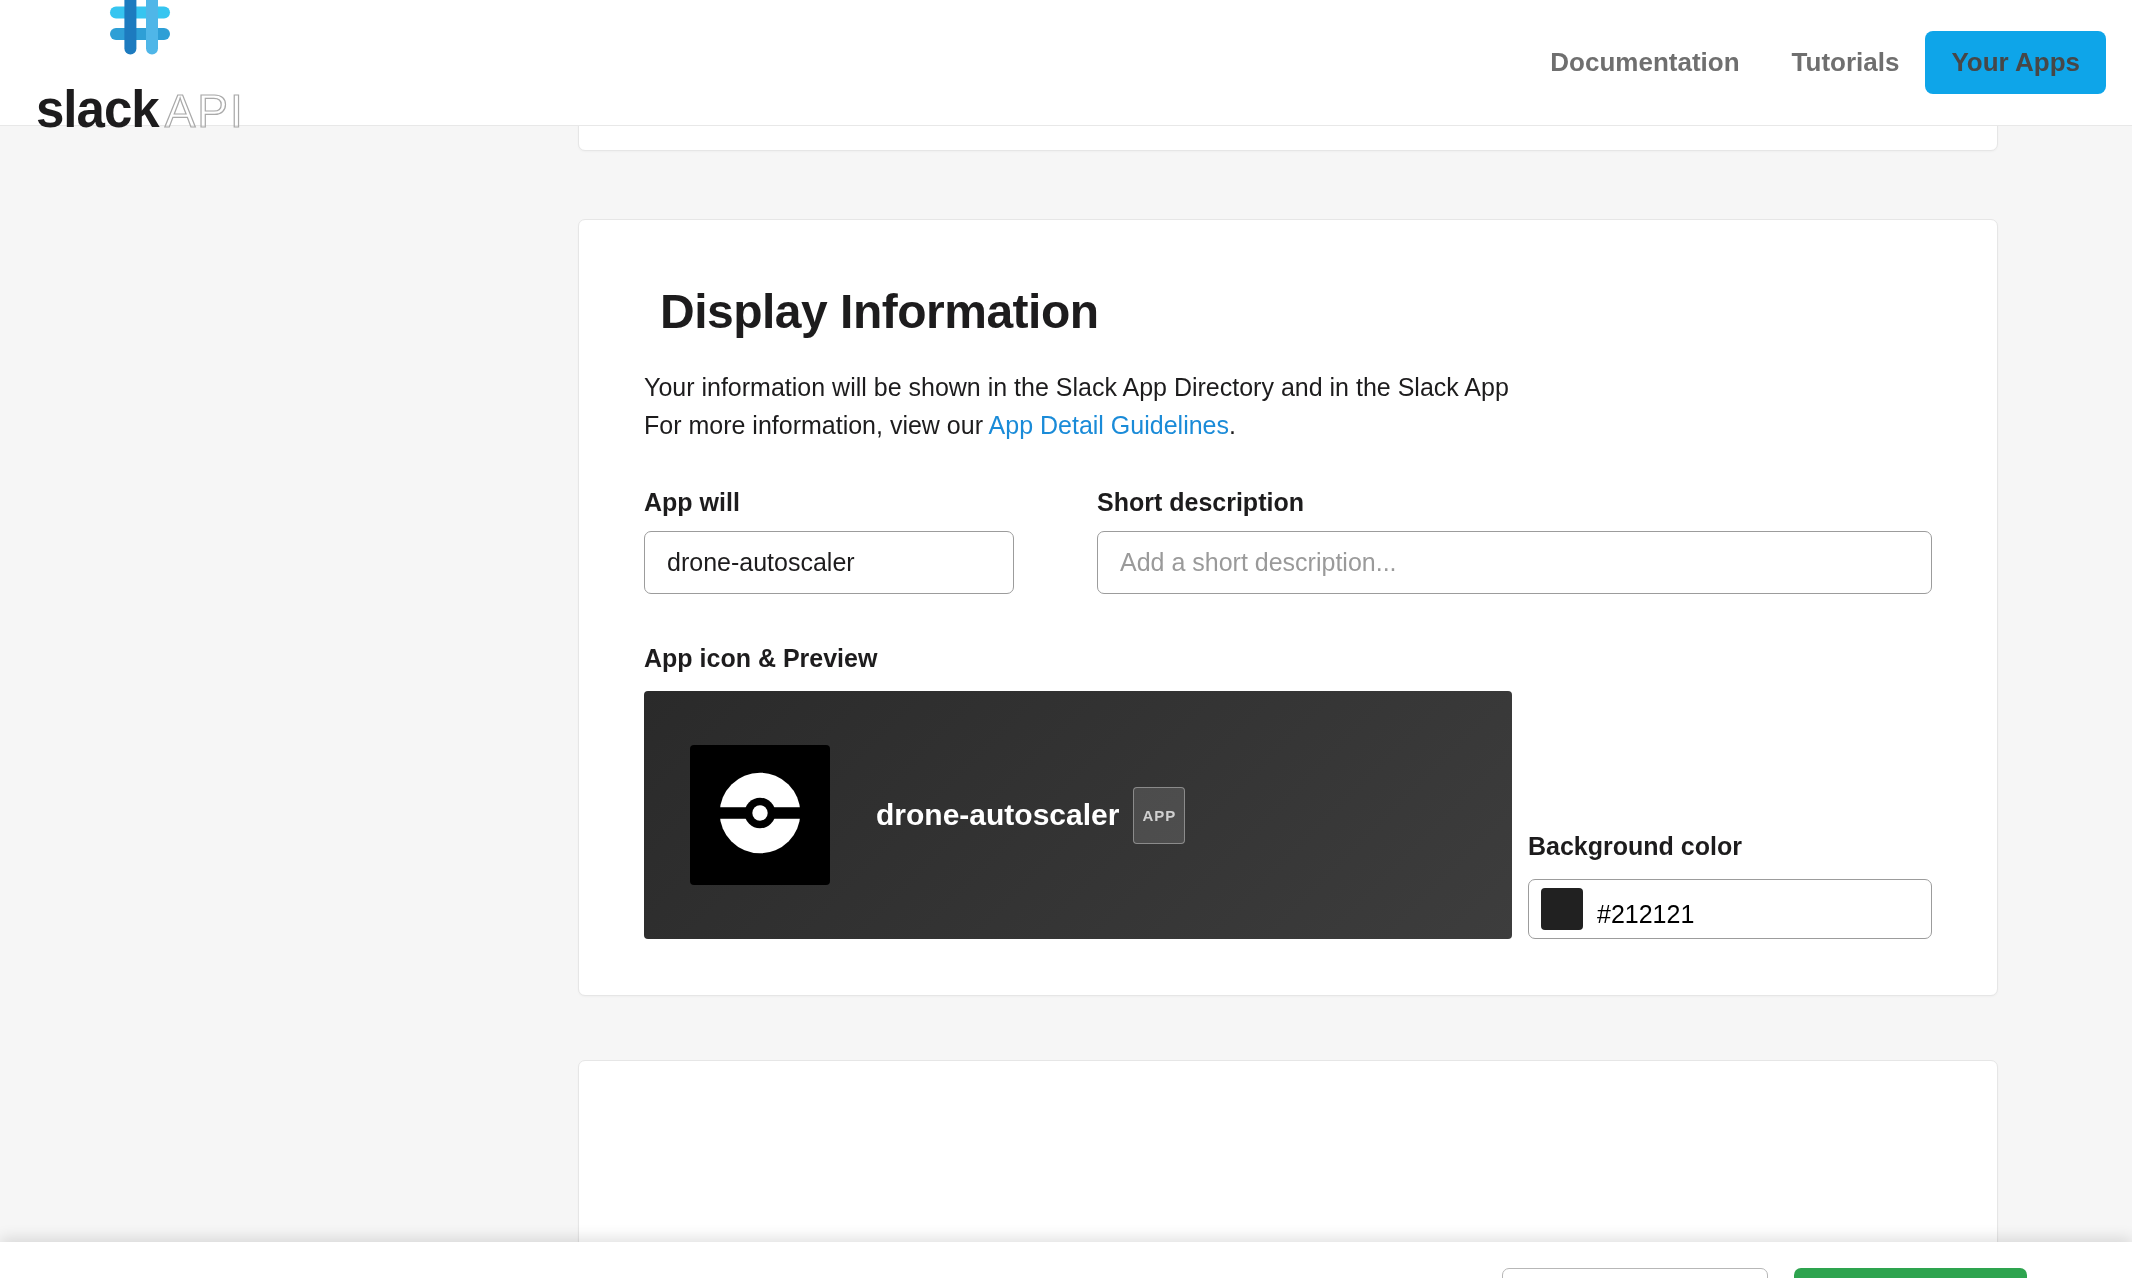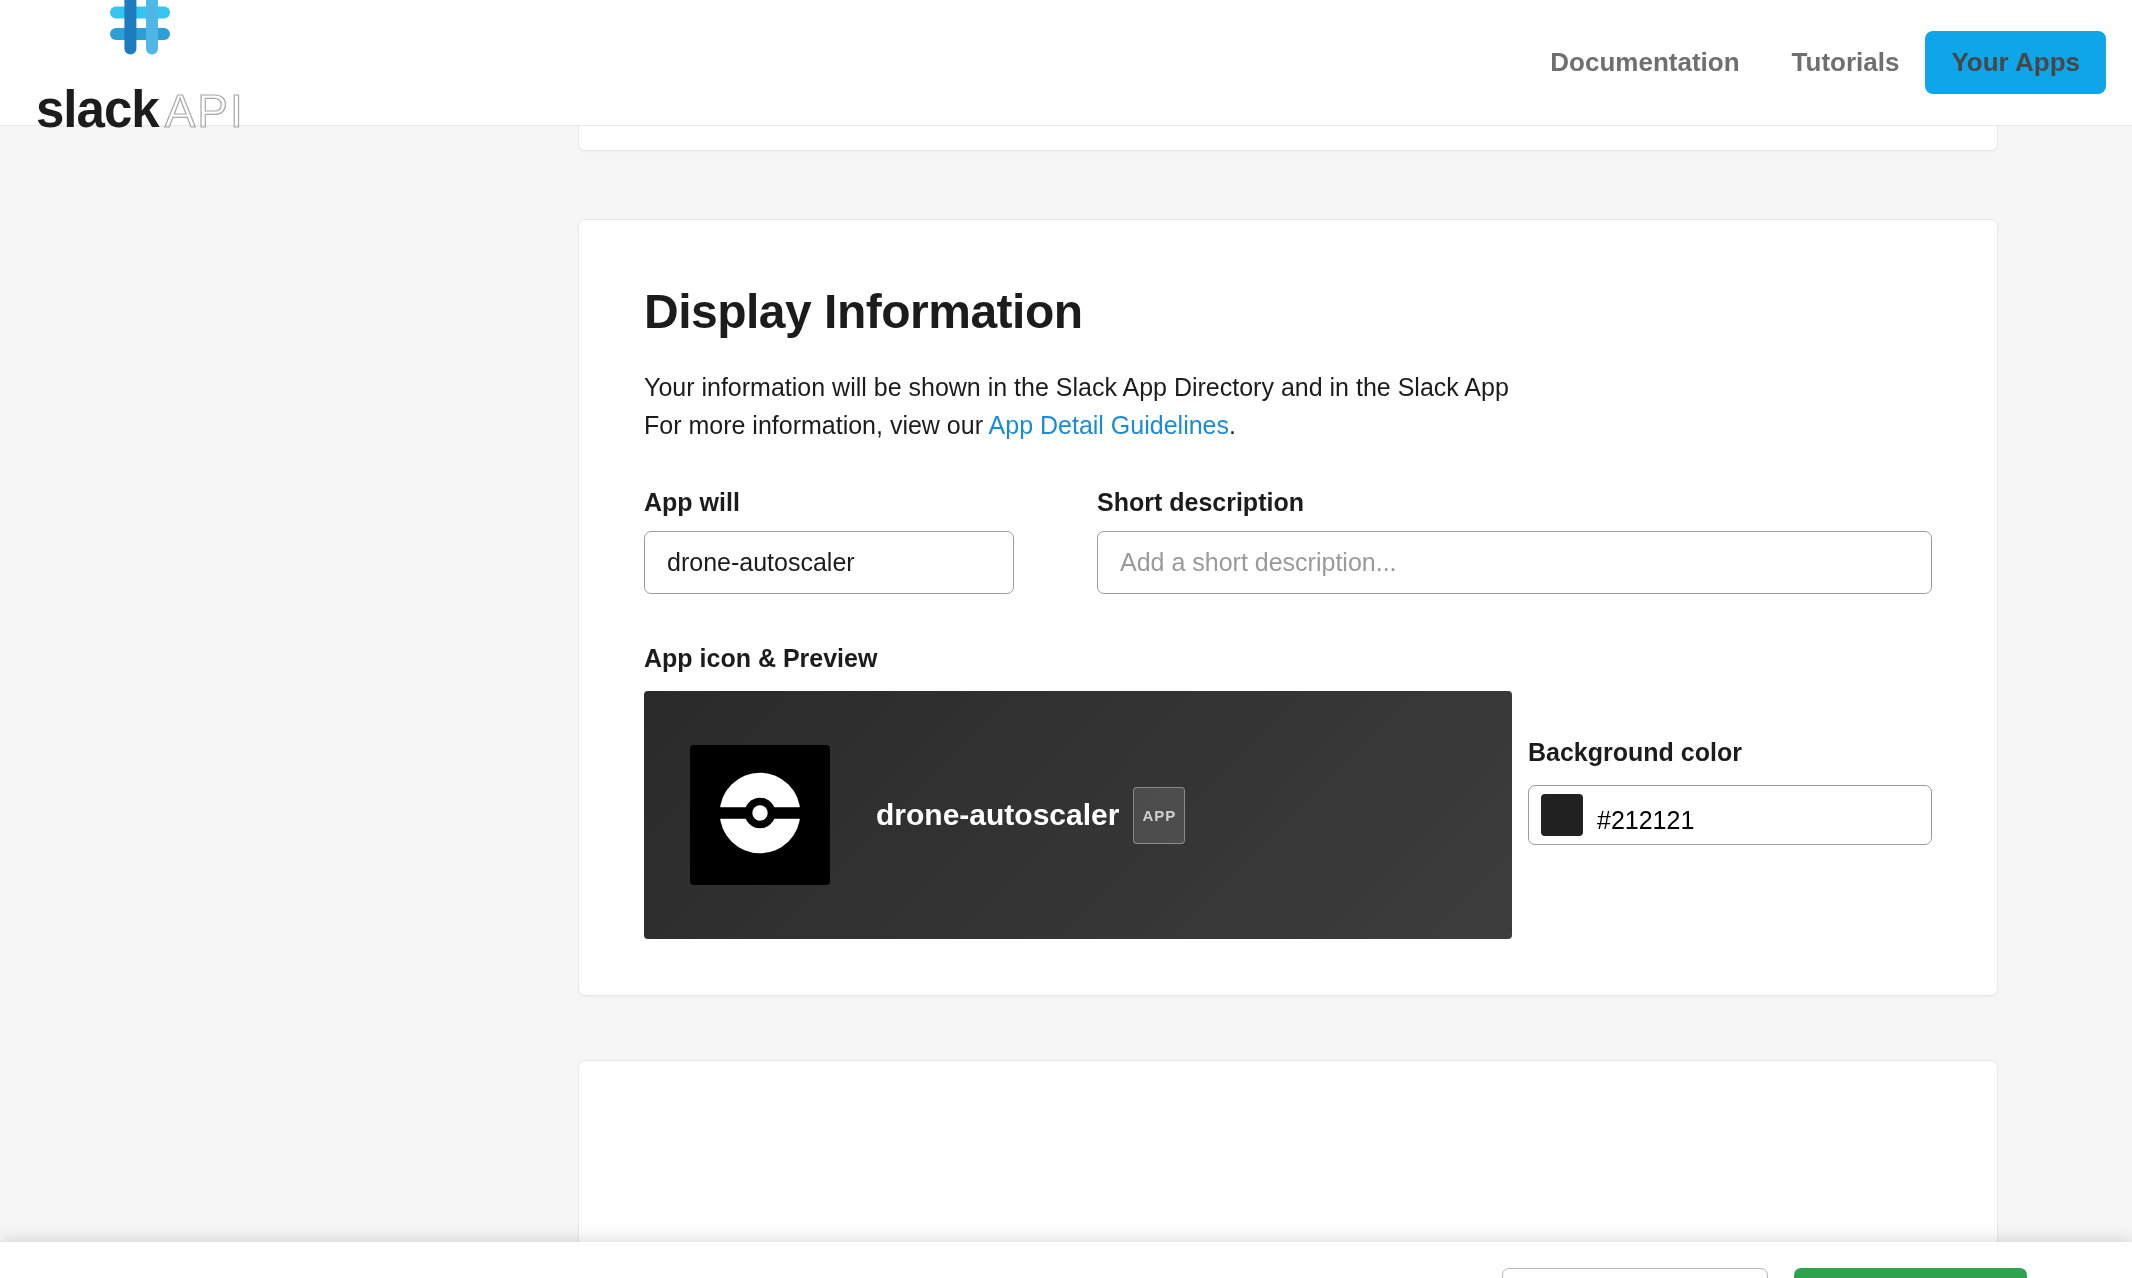--- a/index.html
+++ b/index.html
@@ -80,20 +80,21 @@
       height: 300px; 
       margin-top: 64px;
     }
 
     h1.display-info {
       font-size: 48px;
       font-weight: 800;
       letter-spacing: -0.5px;
       color:#1d1c1d;
       margin-bottom: 30px;
+      margin-left: 16px;
     }
     .intro {
       font-size: 25px;
       line-height: 1.5;
       color:#1d1c1d;
     }
     .intro a { color:#1a8bd8; text-decoration:none; }
 
     
     .form-row { display:flex; gap:40px; margin-top: 44px; }
@@ -110,21 +111,21 @@
       padding: 16px 22px;
       width:100%;
       font-family:inherit;
       color:#1d1c1d;
     }
     .field input[type=text]::placeholder { color:#9a9a9a; }
     .field.name  { flex: 0 0 370px; }
     .field.short { flex: 1; margin-left: 43px; }
 
     
-    .lower-row { display:flex; gap:16px; margin-top: 50px; align-items: center; }
+    .lower-row { display:flex; gap:16px; margin-top: 50px; align-items: flex-end; }
     .preview-col { flex:1; }
     .bgcolor-col { flex: 0 0 376px; }
     .lower-row .label {
       font-size:25px;
       font-weight:700;
       margin-bottom: 18px;
       display:block;
     }
 
     .preview {

